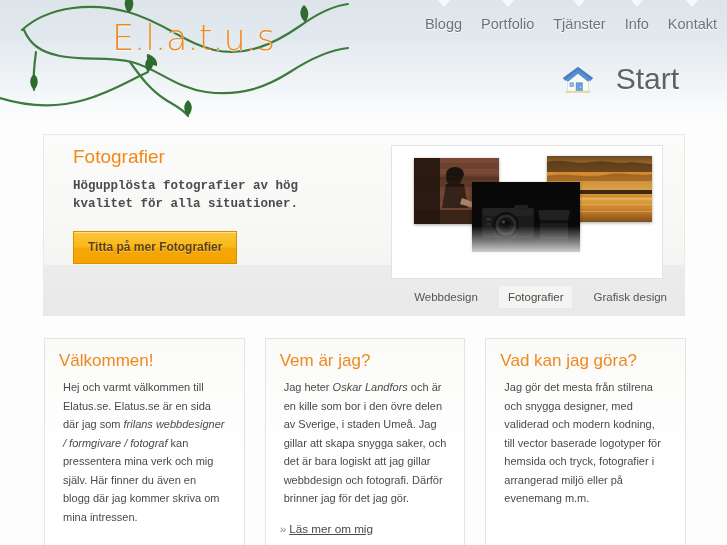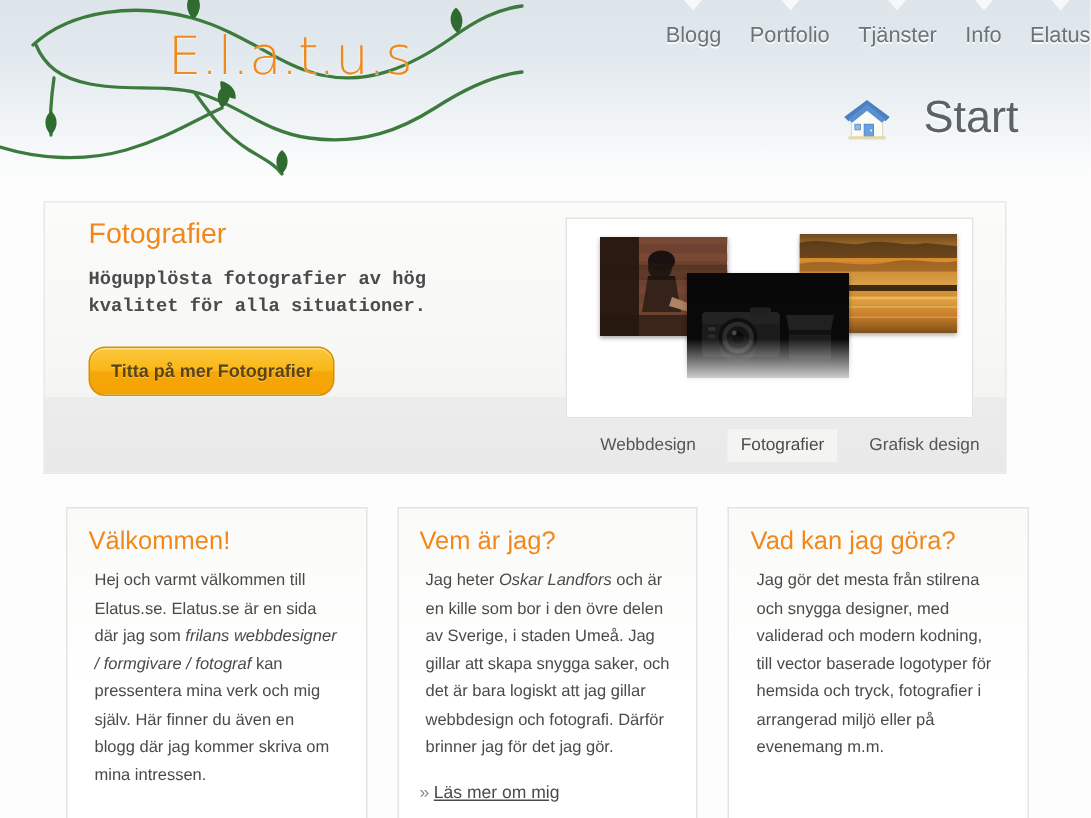--- a/index.html
+++ b/index.html
@@ -40,21 +40,21 @@
     font-weight: 300;
     color: #f08a1e;
     letter-spacing: 0px;
     white-space: nowrap;
     text-shadow: 0 1px 1px rgba(255,255,255,0.85);
   }
 
   
   .nav {
     position: absolute;
-    right: 10px;
+    right: 20px;
     top: 16px;
     display: flex;
     align-items: center;
     gap: 19px;
   }
   .nav-item {
     position: relative;
     font-size: 14.5px;
     color: #6c7478;
     white-space: nowrap;
@@ -86,21 +86,21 @@
   .pagetitle-text {
     font-size: 30px;
     color: #5c6367;
     font-weight: 400;
     text-shadow: 0 1px 1px rgba(255,255,255,0.9);
   }
 
   
   .banner {
     position: absolute;
-    left: 29px;
+    left: 43px;
     top: 134px;
     width: 642px;
     height: 182px;
     background: linear-gradient(to bottom, #fbfbfa 0%, #f7f7f6 55%, #f4f4f3 72%, #ececec 72.1%, #e9e9e9 100%);
     border: 1px solid #e8e8e6;
     box-sizing: border-box;
   }
   .banner-left {
     position: absolute;
     left: 29px;
@@ -124,21 +124,21 @@
   }
   .banner-btn {
     display: inline-block;
     margin-top: 18px;
     padding: 8px 14px 9px 14px;
     font-size: 12px;
     font-weight: bold;
     color: #5b4312;
     background: linear-gradient(to bottom, #fcc73b 0%, #f9b718 48%, #f5a70a 52%, #f5a300 100%);
     border: 1px solid #d79100;
-    border-radius: 11px;
+    border-radius: 0;
     box-shadow: inset 0 1px 0 rgba(255,255,255,0.45);
     cursor: pointer;
     text-shadow: 0 1px 0 rgba(255,255,255,0.35);
   }
 
   
   .collage {
     position: absolute;
     left: 347px;
     top: 10px;
@@ -258,21 +258,21 @@
     </g>
   </svg>
 
   <div class="logo">E.l.a.t.u.s</div>
 
   <div class="nav">
     <div class="nav-item">Blogg</div>
     <div class="nav-item">Portfolio</div>
     <div class="nav-item">Tjänster</div>
     <div class="nav-item">Info</div>
-    <div class="nav-item">Elatus</div>
+    <div class="nav-item">Kontakt</div>
   </div>
 
   <div class="pagetitle">
     <svg class="house-icon" viewBox="0 0 40 40">
       <path d="M4,19 L20,7 L36,19 L33,22 L20,12 L7,22 Z" fill="#4a7fc1"></path>
       <path d="M9,20 L20,11.5 L31,20 L31,33 L9,33 Z" fill="#fbfbf6" stroke="#d8d8cc" stroke-width="0.8"></path>
       <path d="M7,20.5 L20,10 L33,20.5 L30.5,23 L20,14.5 L9.5,23 Z" fill="#5b8fd0"></path>
       <rect x="18" y="24" width="6.5" height="9" fill="#6aa0dd" stroke="#4a7fc1" stroke-width="0.6"></rect>
       <circle cx="23" cy="28.5" r="0.7" fill="#fff"></circle>
       <rect x="11.5" y="24" width="4" height="4" fill="#8fbbe8" stroke="#4a7fc1" stroke-width="0.5"></rect>

